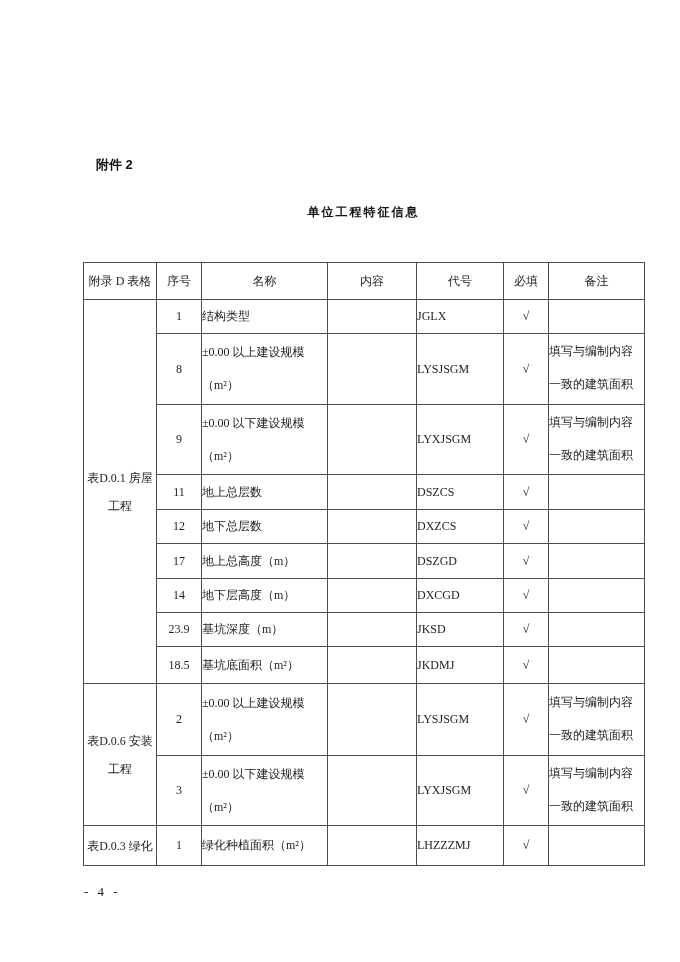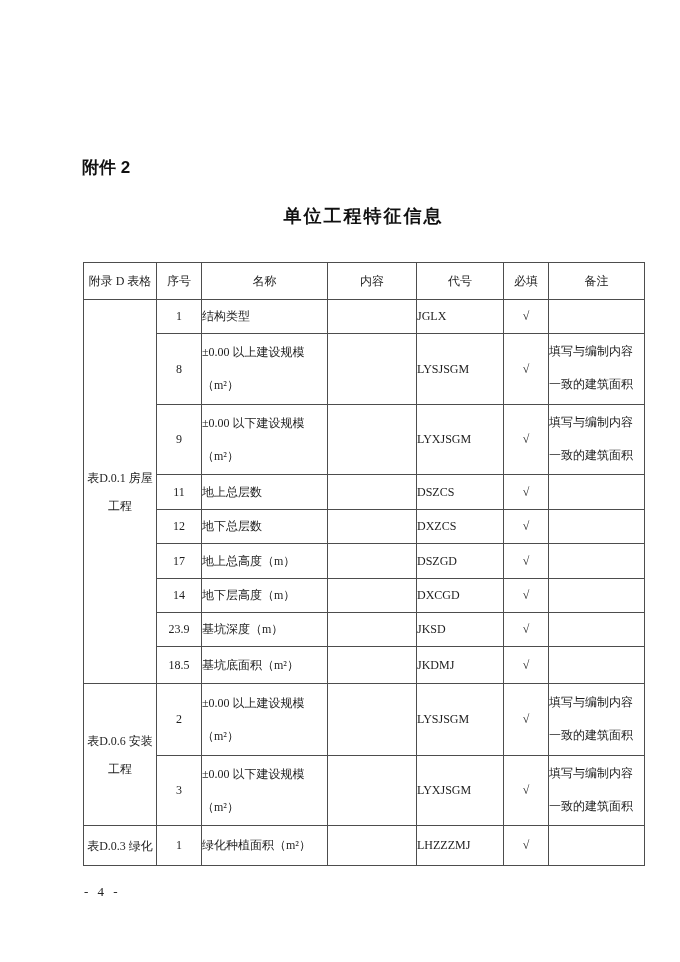--- a/index.html
+++ b/index.html
@@ -7,37 +7,37 @@
     position: relative;
     width: 680px;
     height: 962px;
     background: #ffffff;
     font-family: "Liberation Serif", "DejaVu Serif", serif;
     color: #1d1d1d;
     overflow: hidden;
   }
   .attachment-label {
     position: absolute;
-    left: 82px;
+    left: 96px;
     top: 156px;
     font-family: "Liberation Sans", "DejaVu Sans", sans-serif;
     font-weight: bold;
-    font-size: 17px;
+    font-size: 13px;
     color: #111;
     text-align: right;
   }
   .doc-title {
     position: absolute;
     left: 83px;
     top: 204px;
     width: 561px;
     text-align: center;
     font-family: "Liberation Sans", "DejaVu Sans", sans-serif;
     font-weight: bold;
-    font-size: 18px;
+    font-size: 12px;
     letter-spacing: 2px;
     color: #111;
   }
   table.tbl {
     position: absolute;
     left: 83px;
     top: 262px;
     width: 561px;
     border-collapse: collapse;
     table-layout: fixed;

